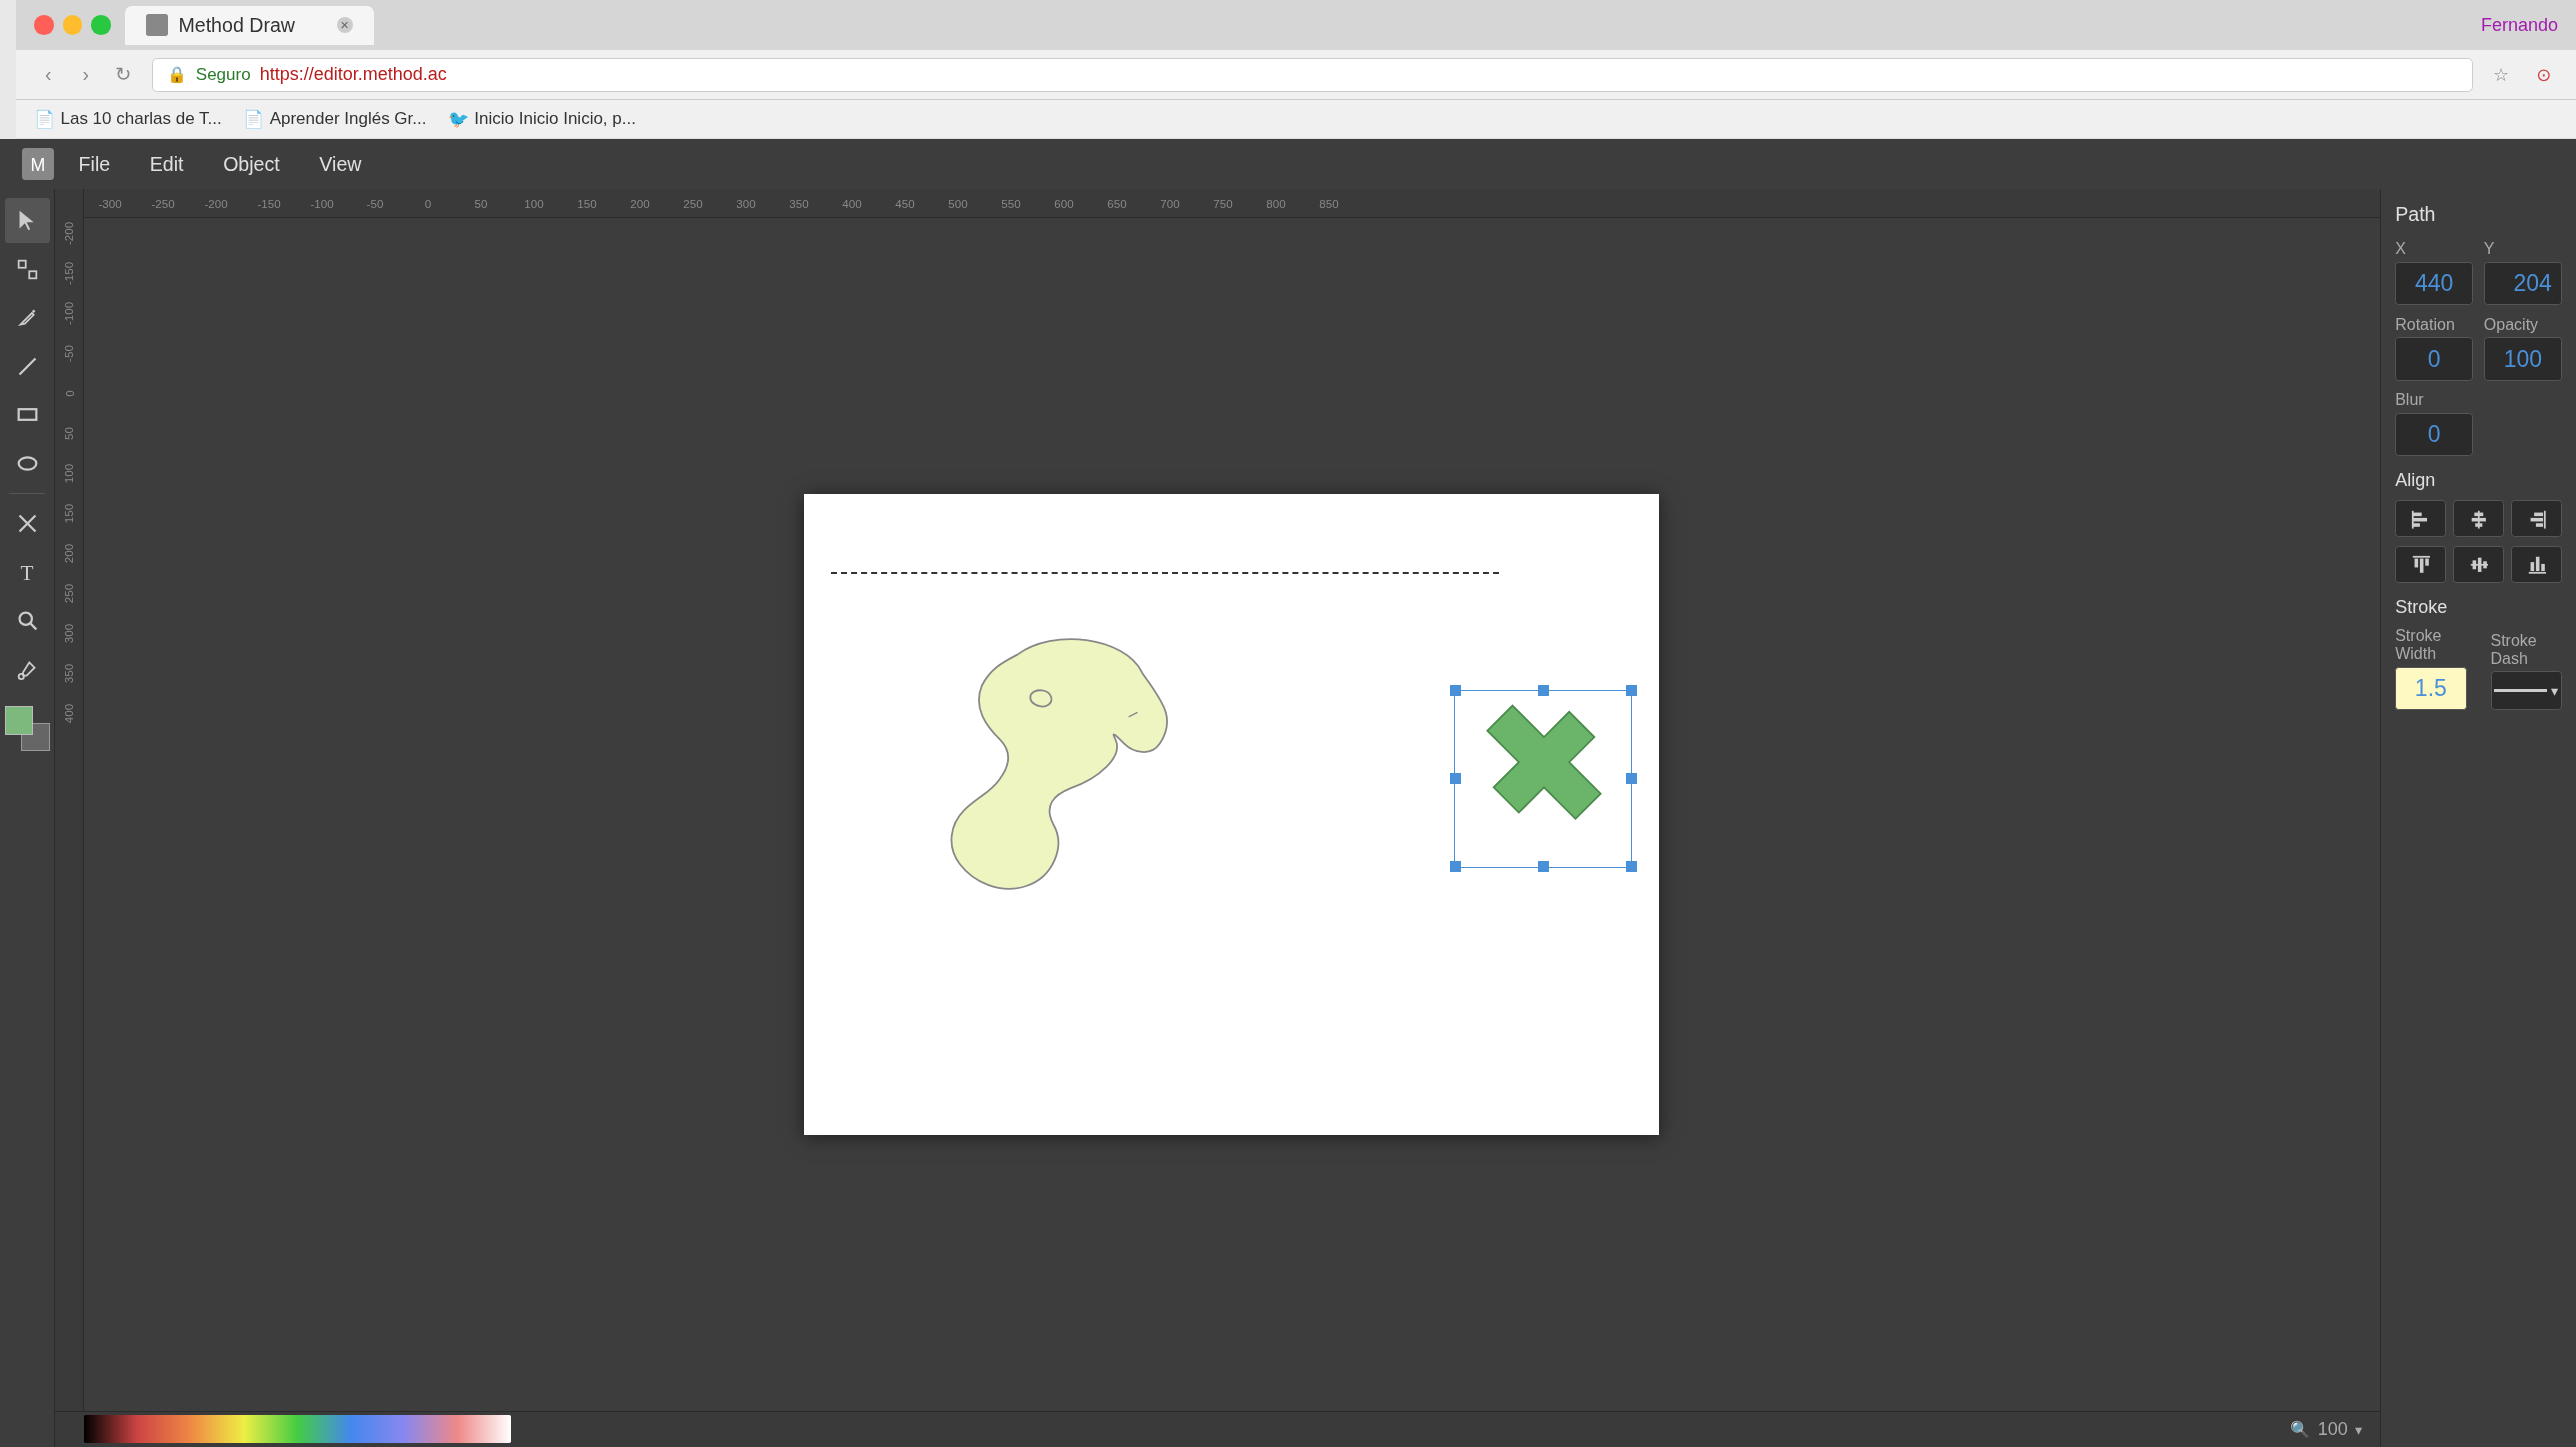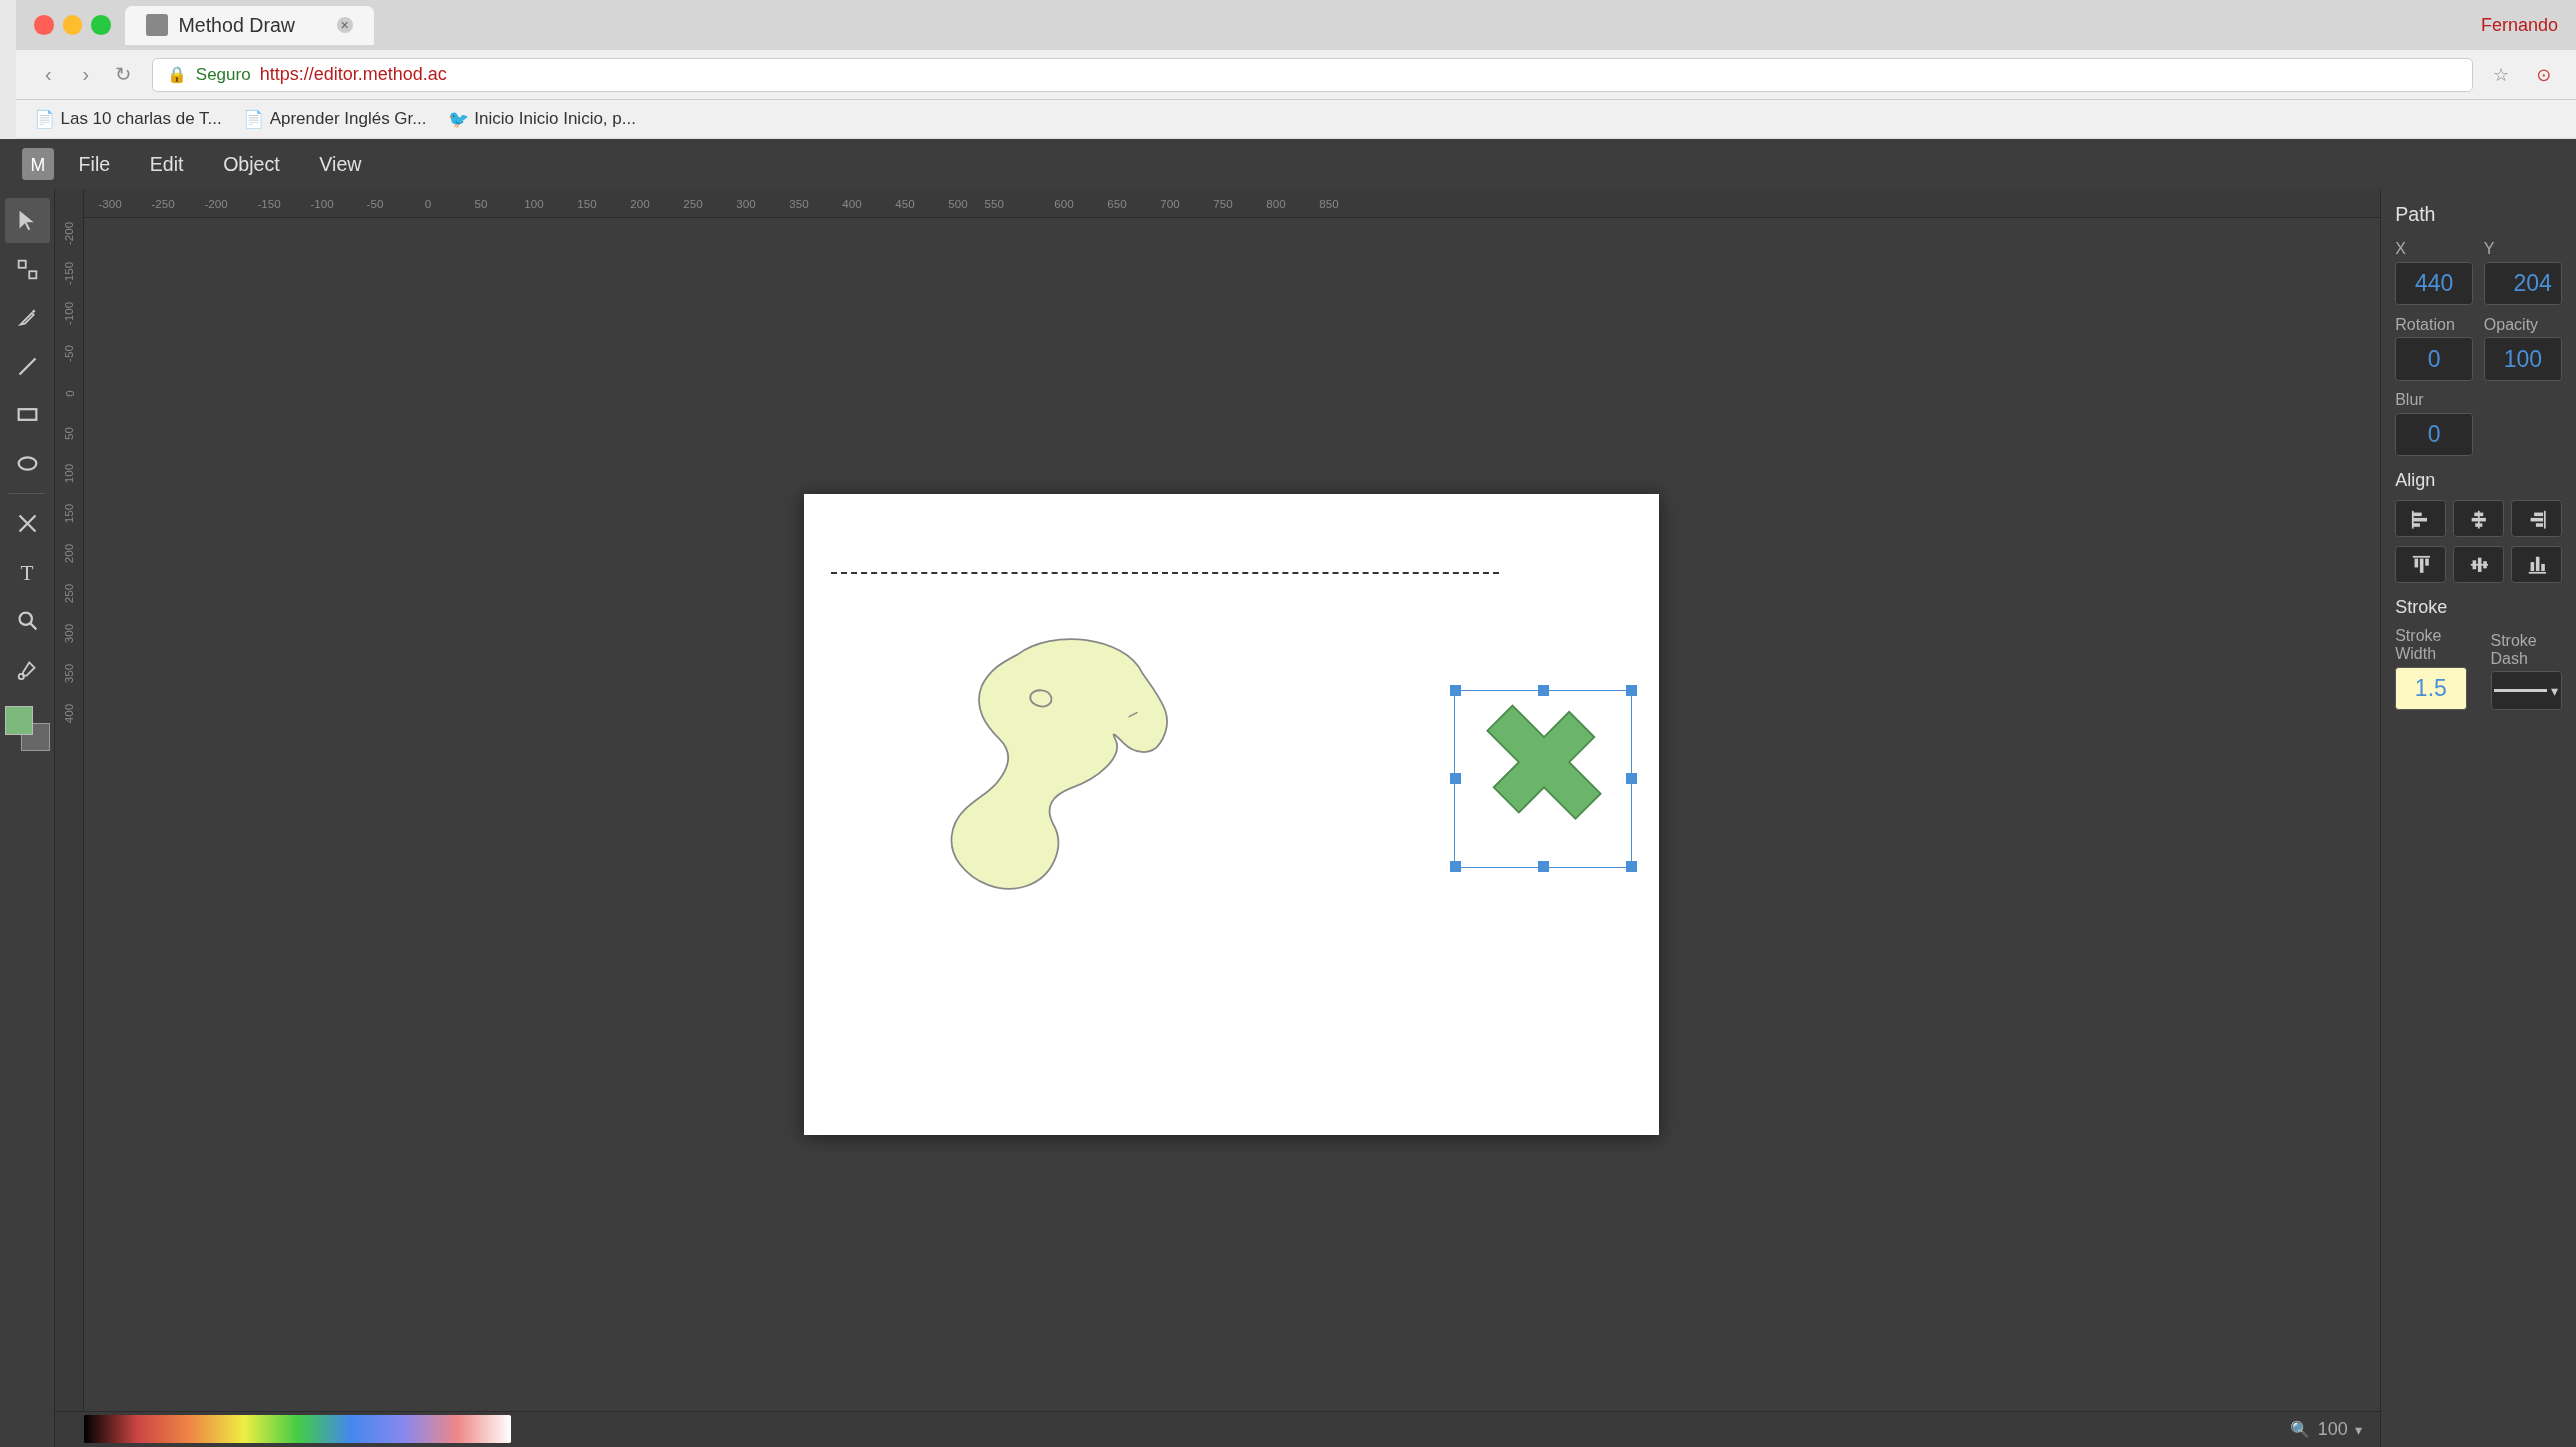--- a/index.html
+++ b/index.html
@@ -82,21 +82,21 @@
     <div class="traffic-lights">
       <div class="traffic-light tl-red"></div>
       <div class="traffic-light tl-yellow"></div>
       <div class="traffic-light tl-green"></div>
     </div>
     <div class="tab">
       <div class="tab-icon"></div>
       <span>Method Draw</span>
       <div class="tab-close">×</div>
     </div>
-    <span style="margin-left:auto;font-size:18px;color:#b91c1c;">Fernando</span>
+    <span style="margin-left:auto;font-size:18px;color:#a21caf;">Fernando</span>
   </div>
   <div class="nav-bar">
     <div class="nav-buttons">
       <div class="nav-btn">‹</div>
       <div class="nav-btn">›</div>
       <div class="nav-btn">↻</div>
     </div>
     <div class="address-bar">
       <span class="secure-badge">🔒</span>
       <span style="color:#2a7a2a;font-size:17px;">Seguro</span>
@@ -216,21 +216,21 @@
           <span style="font-size:11.6px;color:#888;width:53px;text-align:center;">50</span>
           <span style="font-size:11.6px;color:#888;width:53px;text-align:center;">100</span>
           <span style="font-size:11.6px;color:#888;width:53px;text-align:center;">150</span>
           <span style="font-size:11.6px;color:#888;width:53px;text-align:center;">200</span>
           <span style="font-size:11.6px;color:#888;width:53px;text-align:center;">250</span>
           <span style="font-size:11.6px;color:#888;width:53px;text-align:center;">300</span>
           <span style="font-size:11.6px;color:#888;width:53px;text-align:center;">350</span>
           <span style="font-size:11.6px;color:#888;width:53px;text-align:center;">400</span>
           <span style="font-size:11.6px;color:#888;width:53px;text-align:center;">450</span>
           <span style="font-size:11.6px;color:#888;width:53px;text-align:center;margin-top:20px;">500</span>
-          <span style="font-size:11.6px;color:#888;width:53px;">550</span>
+          <span style="font-size:11.6px;color:#888;width:53px;text-align:center;">550</span>
           <span style="font-size:11.6px;color:#888;width:53px;text-align:center;">600</span>
           <span style="font-size:11.6px;color:#888;width:53px;text-align:center;">650</span>
           <span style="font-size:11.6px;color:#888;width:53px;text-align:center;">700</span>
           <span style="font-size:11.6px;color:#888;width:53px;text-align:center;">750</span>
           <span style="font-size:11.6px;color:#888;width:53px;text-align:center;">800</span>
           <span style="font-size:11.6px;color:#888;width:53px;text-align:center;">850</span>
         </div>
       </div>
 
       <div style="position:absolute;left:0;top:28.5px;width:28.5px;bottom:36px;background:#3a3a3a;border-right:0.9px solid #2a2a2a;z-index:10;overflow:hidden;">

